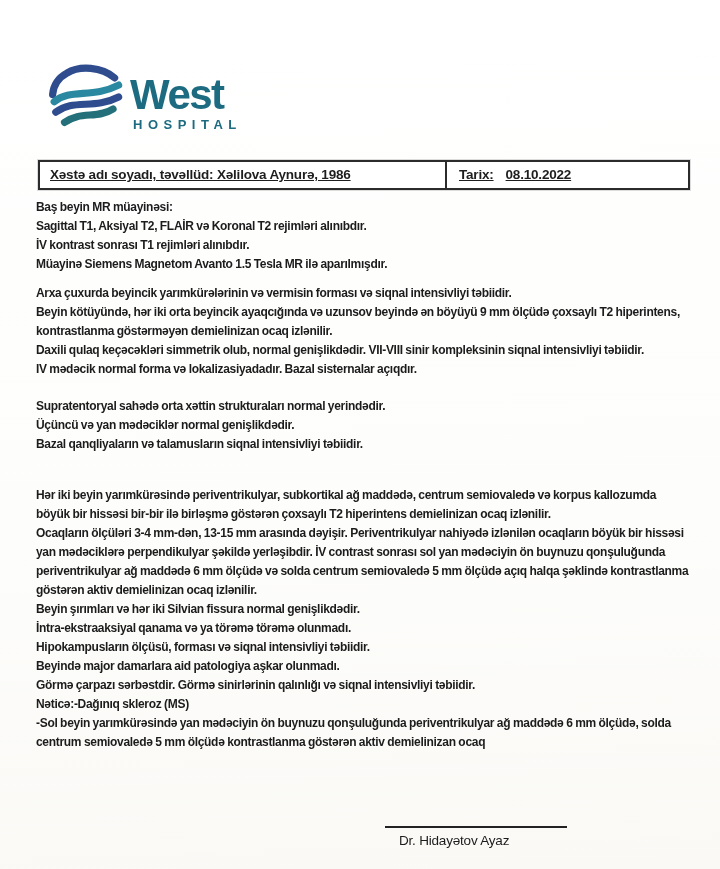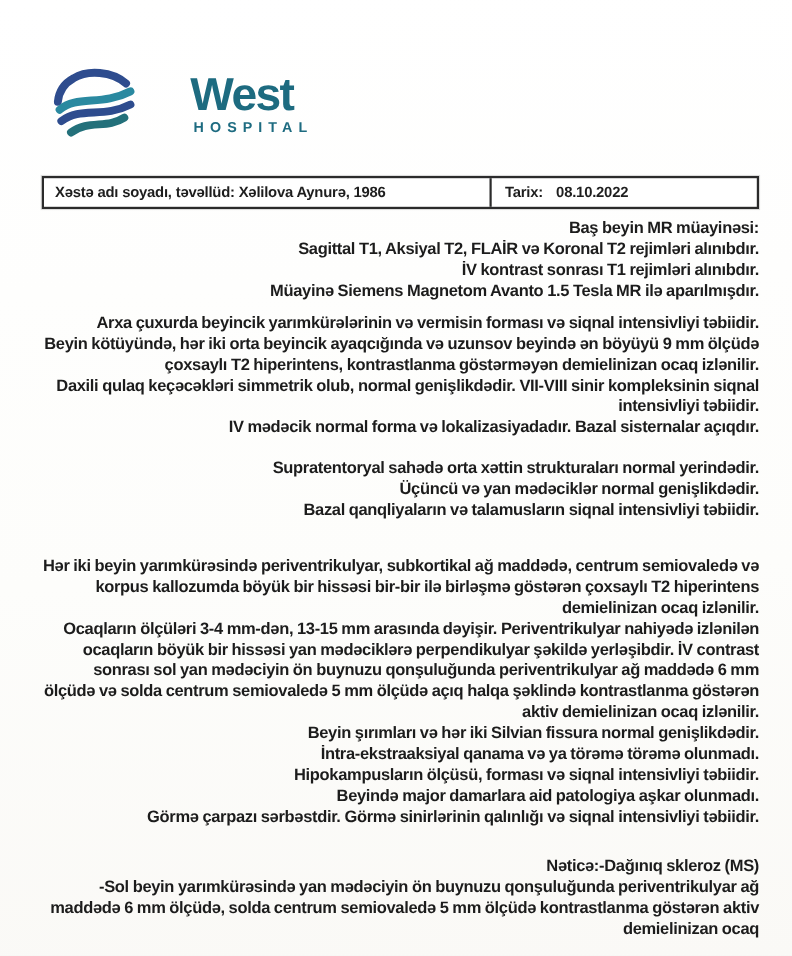--- a/index.html
+++ b/index.html
@@ -11,24 +11,23 @@
   .page {
     position: relative;
     width: 720px; height: 869px;
     background: linear-gradient(178deg, #ffffff 0%, #fdfdfb 60%, #faf9f6 100%);
     overflow: hidden;
     color: #1e1e1e;
   }
   
   .logo-row {
     display: flex;
-    align-items: center;
+    align-items: flex-end;
     padding: 58px 0 0 46px;
     height: 74px;
-    gap: 43px;
   }
   .logo-mark { width: 80px; height: 70px; flex: 0 0 auto; }
   .logo-text { margin-left: 4px; margin-top: -4px; }
   .brand {
     font-size: 42px;
     font-weight: bold;
     letter-spacing: -1.5px;
     color: #1d6b80;
     line-height: 44px;
   }
@@ -42,51 +41,51 @@
   }
   
   .patient-bar {
     display: flex;
     margin: 28px 30px 0 38px;
     border: 2px solid #2b2b2b;
     box-shadow: 0 0 0 1px rgba(120,120,120,.25);
     font-size: 13.5px;
     font-weight: bold;
     background: #fff;
+    text-decoration: underline;
   }
   .patient-cell {
     flex: 0 0 385px;
     padding: 5px 10px 6px 10px;
     border-right: 2px solid #2b2b2b;
     letter-spacing: -0.2px;
   }
   .date-cell {
     flex: 1;
     padding: 5px 10px 2px 12px;
     display: flex;
     letter-spacing: -0.2px;
   }
   .date-cell .dv { margin-left: 12px; }
   
   .report {
     padding: 0 30px 0 36px;
-    font-size: 15px;
+    font-size: 12px;
     font-weight: bold;
     letter-spacing: -0.3px;
     word-spacing: -0.4px;
     line-height: 19px;
     color: #1c1c1c;
-    text-align: right;
   }
   .tblock { margin: 0; }
   .tb-technique   { margin-top: 8px; }
   .tb-posterior   { margin-top: 10px; }
   .tb-supra       { margin-top: 18px; }
   .tb-findings    { margin-top: 32px; }
-  .tb-conclusion  { margin-top: 26px; }
+  .tb-conclusion  { }
   
   .signature {
     margin: 74px 0 0 385px;
     width: 200px;
     font-size: 13.5px;
     font-weight: normal;
     color: #1c1c1c;
   }
   .sig-line {
     width: 182px;

